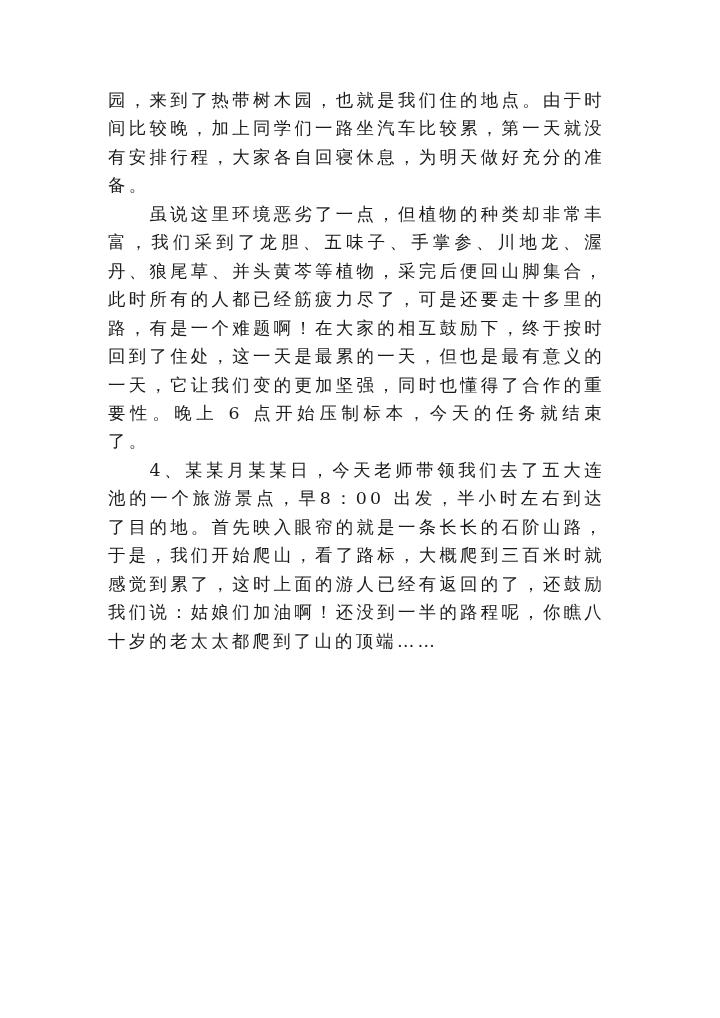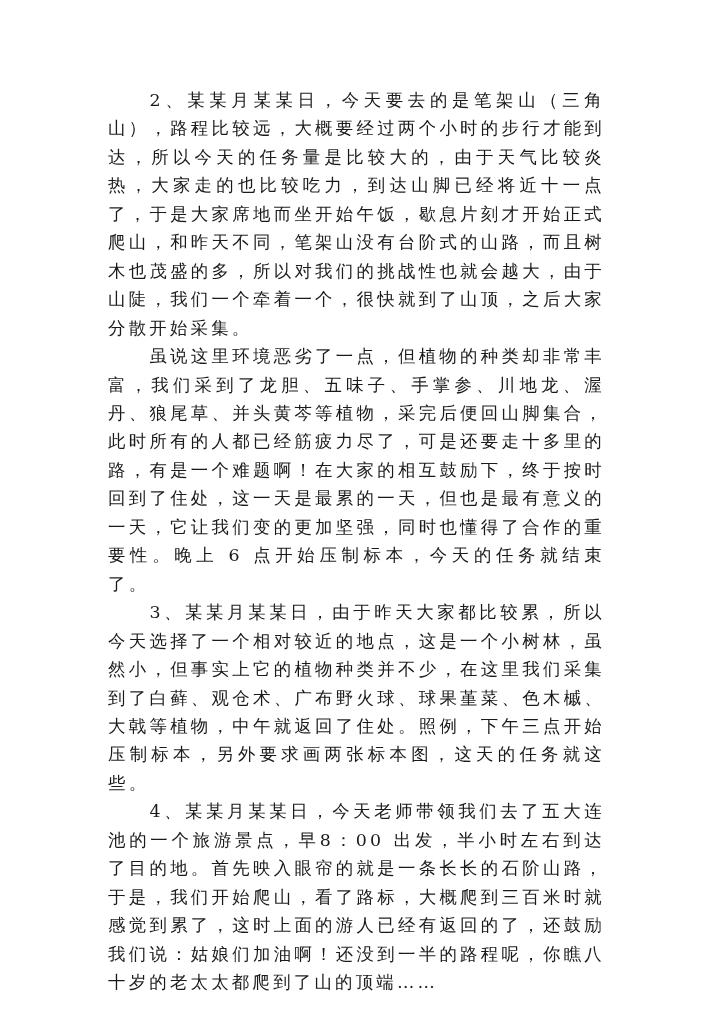--- a/index.html
+++ b/index.html
@@ -32,18 +32,17 @@
     word-break: break-all;
   }
   .para.cont {
     text-indent: 0;
   }
 </style>
 </head>
 <body>
 
 <div class="page">
-  <p class="para">2、某某月某某日，今天要去的是笔架山（三角山），路程比较远，大概要经过两个小时的步行才能到达，所以今天的任务量是比较大的，由于天气比较炎热，大家走的也比较吃力，到达山脚已经将近十一点了，于是大家席地而坐开始午饭，歇息片刻才开始正式爬山，和昨天不同，笔架山没有台阶式的山路，而且树木也茂盛的多，所以对我们的挑战性也就会越大，由于山陡，我们一个牵着一个，很快就到了山顶，之后大家分散开始采集。</p>
+  <p class="para cont">园，来到了热带树木园，也就是我们住的地点。由于时间比较晚，加上同学们一路坐汽车比较累，第一天就没有安排行程，大家各自回寝休息，为明天做好充分的准备。</p>
   <p class="para">虽说这里环境恶劣了一点，但植物的种类却非常丰富，我们采到了龙胆、五味子、手掌参、川地龙、渥丹、狼尾草、并头黄芩等植物，采完后便回山脚集合，此时所有的人都已经筋疲力尽了，可是还要走十多里的路，有是一个难题啊！在大家的相互鼓励下，终于按时回到了住处，这一天是最累的一天，但也是最有意义的一天，它让我们变的更加坚强，同时也懂得了合作的重要性。晚上 6 点开始压制标本，今天的任务就结束了。</p>
-  <p class="para">3、某某月某某日，由于昨天大家都比较累，所以今天选择了一个相对较近的地点，这是一个小树林，虽然小，但事实上它的植物种类并不少，在这里我们采集到了白藓、观仓术、广布野火球、球果堇菜、色木槭、大戟等植物，中午就返回了住处。照例，下午三点开始压制标本，另外要求画两张标本图，这天的任务就这些。</p>
   <p class="para">4、某某月某某日，今天老师带领我们去了五大连池的一个旅游景点，早8：00 出发，半小时左右到达了目的地。首先映入眼帘的就是一条长长的石阶山路，于是，我们开始爬山，看了路标，大概爬到三百米时就感觉到累了，这时上面的游人已经有返回的了，还鼓励我们说：姑娘们加油啊！还没到一半的路程呢，你瞧八十岁的老太太都爬到了山的顶端……</p>
 
 </div>
 
 </body></html>

